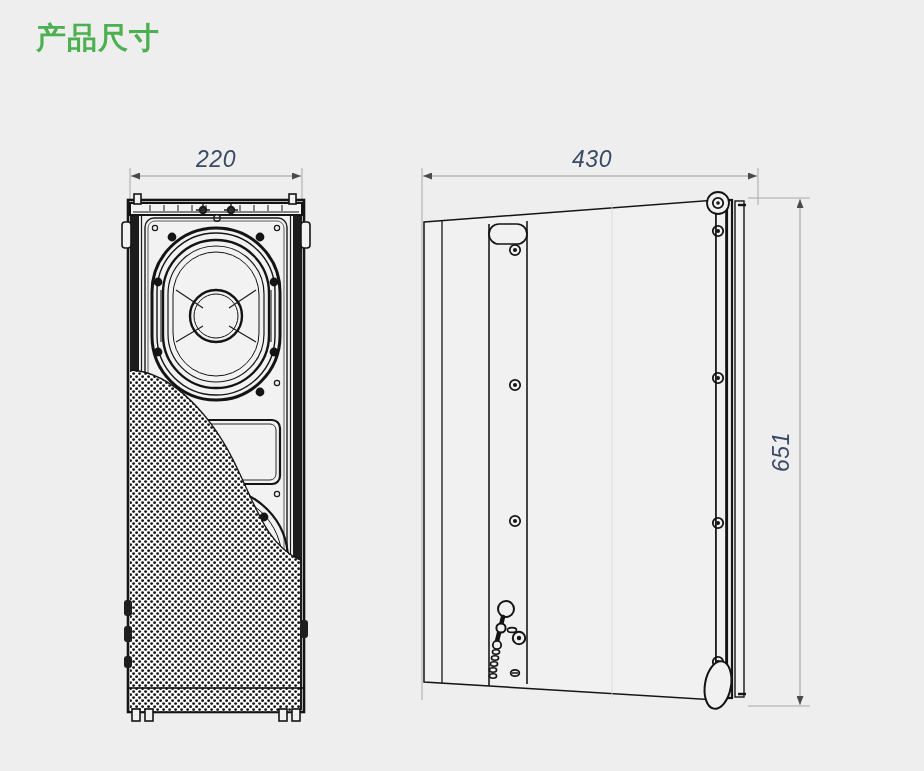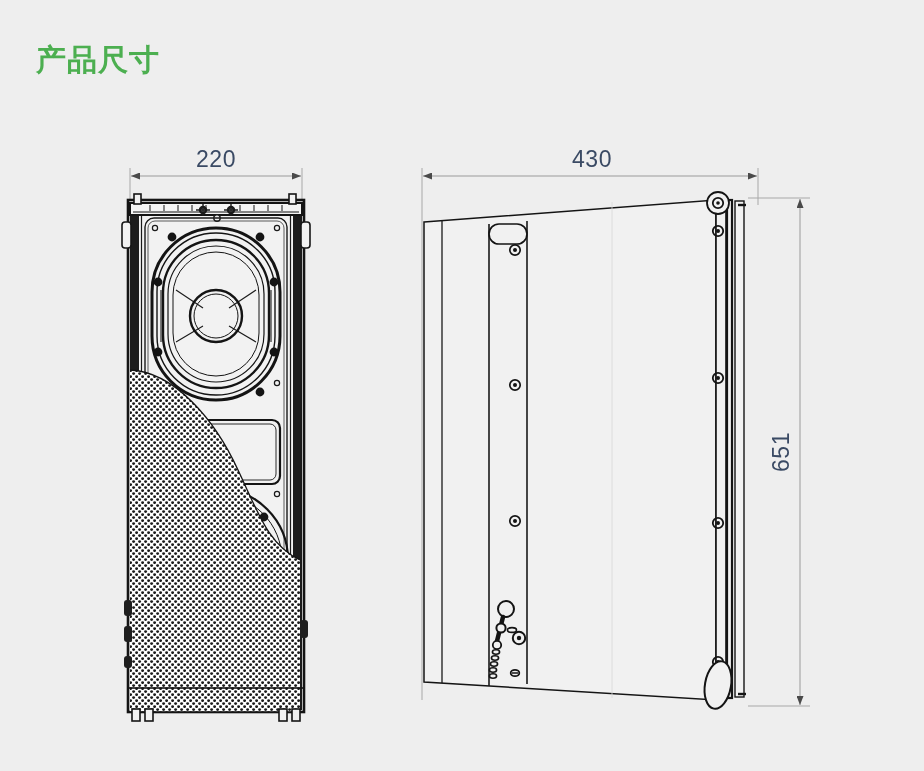--- a/index.html
+++ b/index.html
@@ -21,31 +21,31 @@
     background: #eeeeee;
   }
   .page-title {
     position: absolute;
     left: 36px;
     top: 22px;
     font-size: 30px;
     font-weight: bold;
     letter-spacing: 1px;
     color: #4caf50;
-    font-family: Liberation Sans, sans-serif;
+    font-family: Liberation Mono, monospace;
     line-height: 1.2;
     user-select: none;
-    margin-top: 20px;
   }
   .drawing-area {
     position: absolute;
     left: 0;
     top: 0;
     width: 924px;
     height: 771px;
+    font-style: italic;
   }
   svg.dwg {
     display: block;
     width: 924px;
     height: 771px;
   }
   .dim-label {
     font-family: "Liberation Sans", sans-serif;
     font-size: 23px;
     fill: #3a4a64;

